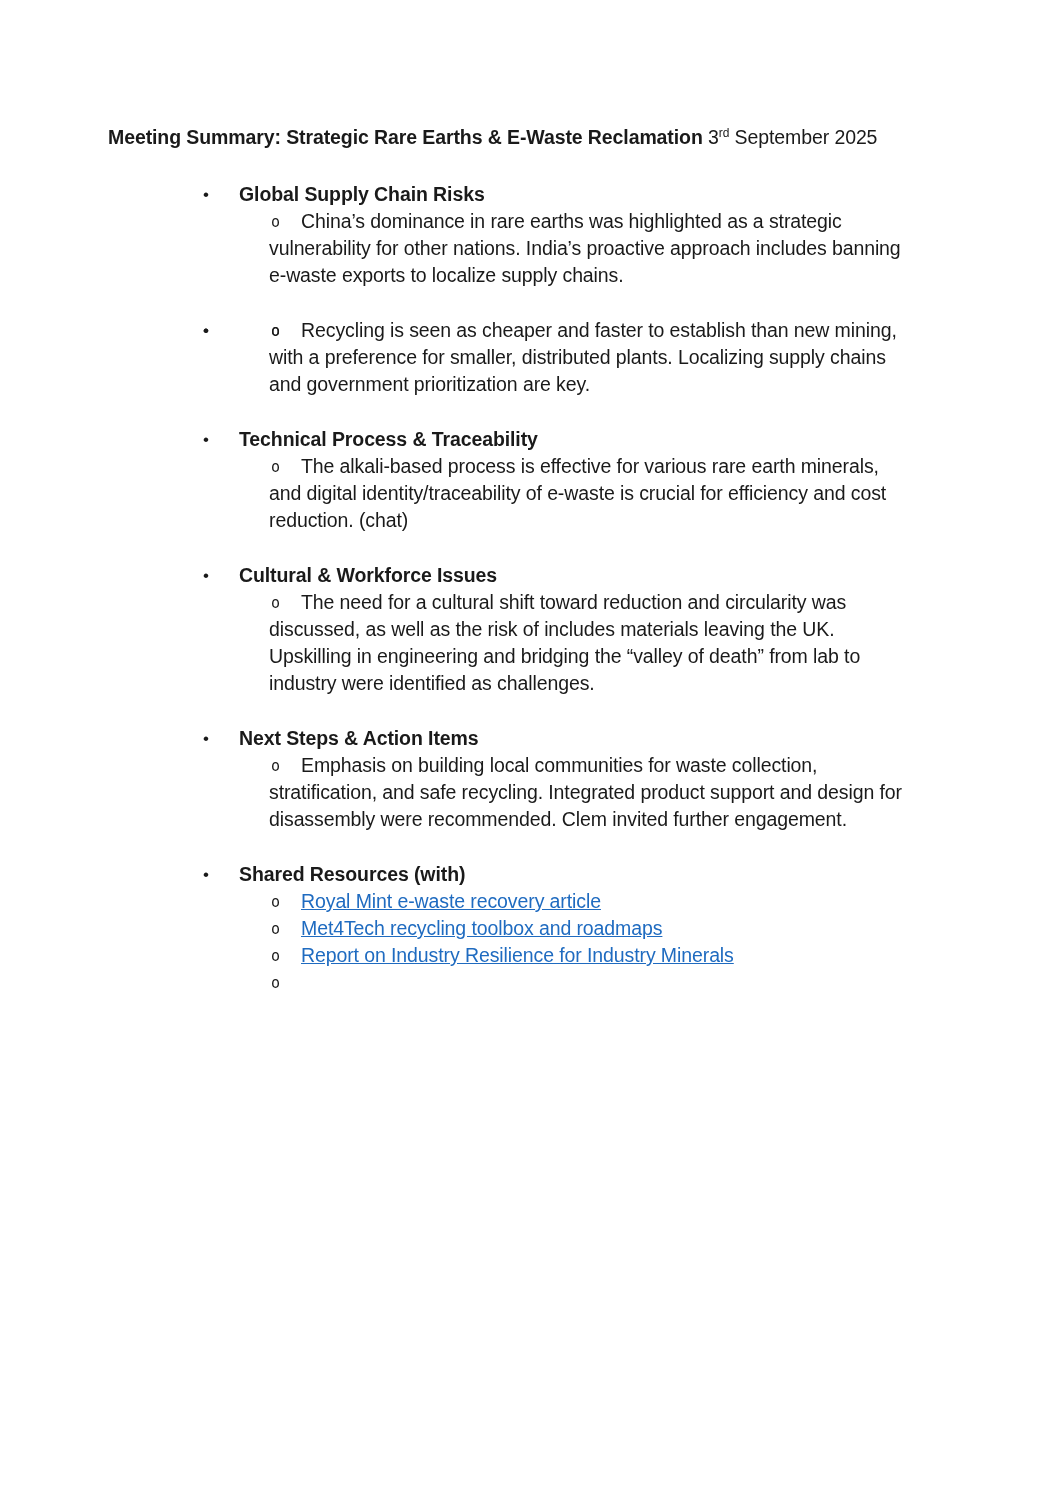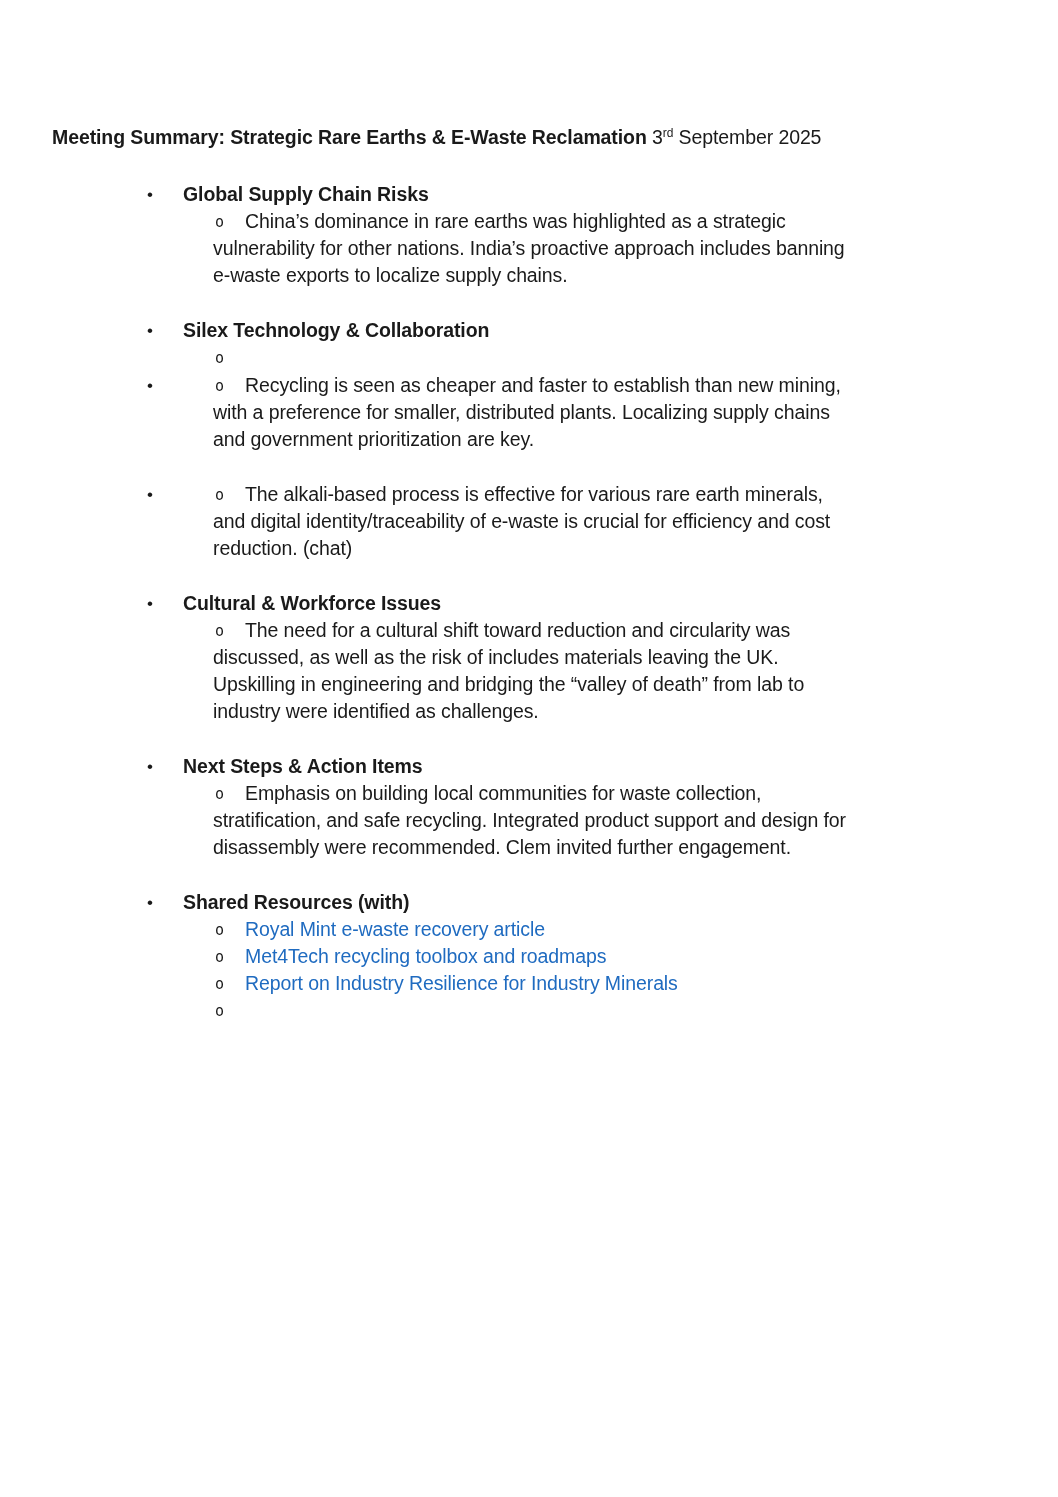--- a/index.html
+++ b/index.html
@@ -8,21 +8,21 @@
   body {
     width: 1058px;
     min-height: 1497px;
     font-family: "Liberation Sans", sans-serif;
     color: var(--text-color);
     letter-spacing: -0.1px;
   }
   .page {
     width: 1058px;
     min-height: 1497px;
-    padding: 121px 127px 40px 52px;
+    padding: 121px 127px 40px 108px;
     background: #ffffff;
   }
   .doc-title {
     font-size: 19.5px;
     line-height: 32px;
     max-width: 804px;
   }
   .doc-title .bold { font-weight: bold; }
   .doc-title sup { font-size: 12px; vertical-align: super; line-height: 0; }
   .section { margin-top: 28px; }
@@ -60,20 +60,21 @@
   .res-item {
     position: relative;
     margin-left: 161px;
     width: 645px;
     text-indent: 32px;
     font-size: 19.5px;
     line-height: 27px;
   }
   .res-link {
     color: var(--link-color);
+    text-decoration: underline;
     cursor: pointer;
   }
 </style>
 </head>
 <body>
 
 <div class="page">
 
   <div class="doc-title">
     <span class="bold">Meeting Summary: Strategic Rare Earths &amp; E-Waste Reclamation</span><span> 3</span><sup>rd</sup><span> September 2025</span>
@@ -86,40 +87,40 @@
     </div>
     <div class="sec-body">
       <span class="o-marker">o</span>
       <span>China’s dominance in rare earths was highlighted as a strategic vulnerability for other nations. India’s proactive approach includes banning e-waste exports to localize supply chains.</span>
     </div>
   </div>
 
   <div class="section">
     <div class="sec-head">
       <span class="lvl1-bullet">•</span>
-      <span>Silex Technology &amp; Collaboration</span>
     </div>
     <div class="sec-body">
       <span class="o-marker">o</span>
     </div>
   </div>
 
   <div class="section">
     <div class="sec-head">
       <span class="lvl1-bullet">•</span>
     </div>
     <div class="sec-body">
       <span class="o-marker">o</span>
       <span>Recycling is seen as cheaper and faster to establish than new mining, with a preference for smaller, distributed plants. Localizing supply chains and government prioritization are key.</span>
     </div>
   </div>
 
   <div class="section">
     <div class="sec-head">
       <span class="lvl1-bullet">•</span>
+      <span>Technical Process &amp; Traceability</span>
     </div>
     <div class="sec-body">
       <span class="o-marker">o</span>
       <span>The alkali-based process is effective for various rare earth minerals, and digital identity/traceability of e-waste is crucial for efficiency and cost reduction. (chat)</span>
     </div>
   </div>
 
   <div class="section">
     <div class="sec-head">
       <span class="lvl1-bullet">•</span>

